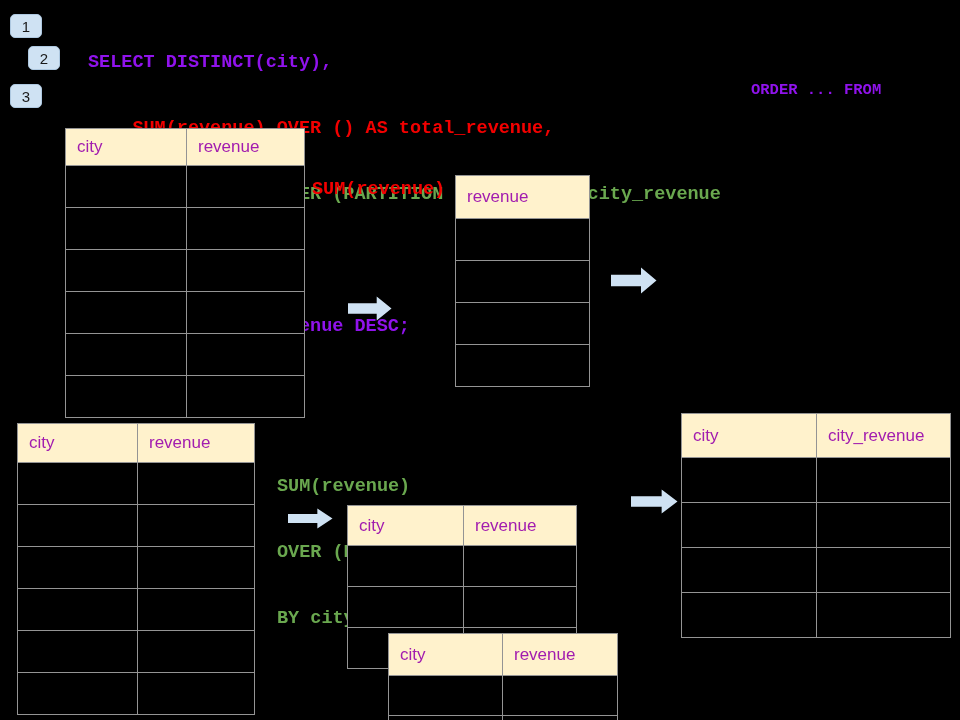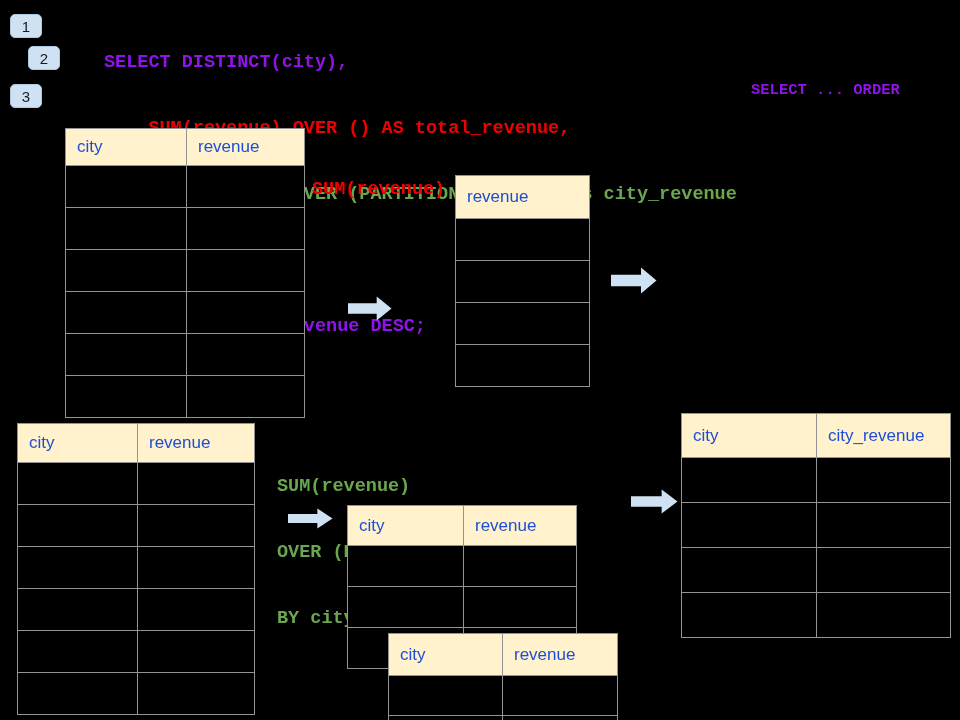--- a/index.html
+++ b/index.html
@@ -40,21 +40,21 @@
 
   
   table{
     position:absolute;
     border-collapse:collapse;
     table-layout:fixed;
     background:#000;
   }
   th,td{border:1px solid #949494;box-sizing:content-box;}
   th{
-    background:#FFF2CC;color:#1d4ed8;
+    background:#FFF2CC;color:#a21caf;
     font-weight:normal;font-size:17px;text-align:left;
     padding:0 0 0 11px;
   }
   td{padding:0;}
 
   .t1{left:65px;top:128px;width:240px;}
   .t1 th{height:36px;} .t1 td{height:41px;}
   .t1 col:first-child{width:121px;}
 
   .t2{left:17px;top:423px;width:238px;}
@@ -85,30 +85,30 @@
 <div class="badge" style="left:10px;top:14px;">
     <span>1</span>
   </div>
 <div class="badge" style="left:28px;top:46px;">
     <span>2</span>
   </div>
 <div class="badge" style="left:10px;top:84px;">
     <span>3</span>
   </div>
 
-<div class="abs code" style="left:104px;top:8px;">
+<div class="abs code" style="left:88px;top:8px;">
   <div class="c-purple">SELECT DISTINCT(city),</div>
   <div class="c-red">    SUM(revenue) OVER () AS total_revenue,</div>
   <div class="c-green">    SUM(revenue) OVER (PARTITION BY city) as city_revenue</div>
   <div class="c-purple">  FROM rides</div>
   <div class="c-purple">  ORDER by city_revenue DESC;</div>
 </div>
 
 <div class="abs code-sm c-purple" style="left:751px;top:30px;">
-  <div>SELECT ... ORDER</div>
+  <div>ORDER ... FROM</div>
 </div>
 
 <div class="abs code c-red" style="left:312px;top:135px;">
   <div>SUM(revenue)</div>
 </div>
 
 <div class="abs code c-green" style="left:277px;top:432px;">
   <div>SUM(revenue)</div>
   <div>OVER (PARTITION</div>
   <div>BY city)</div>

